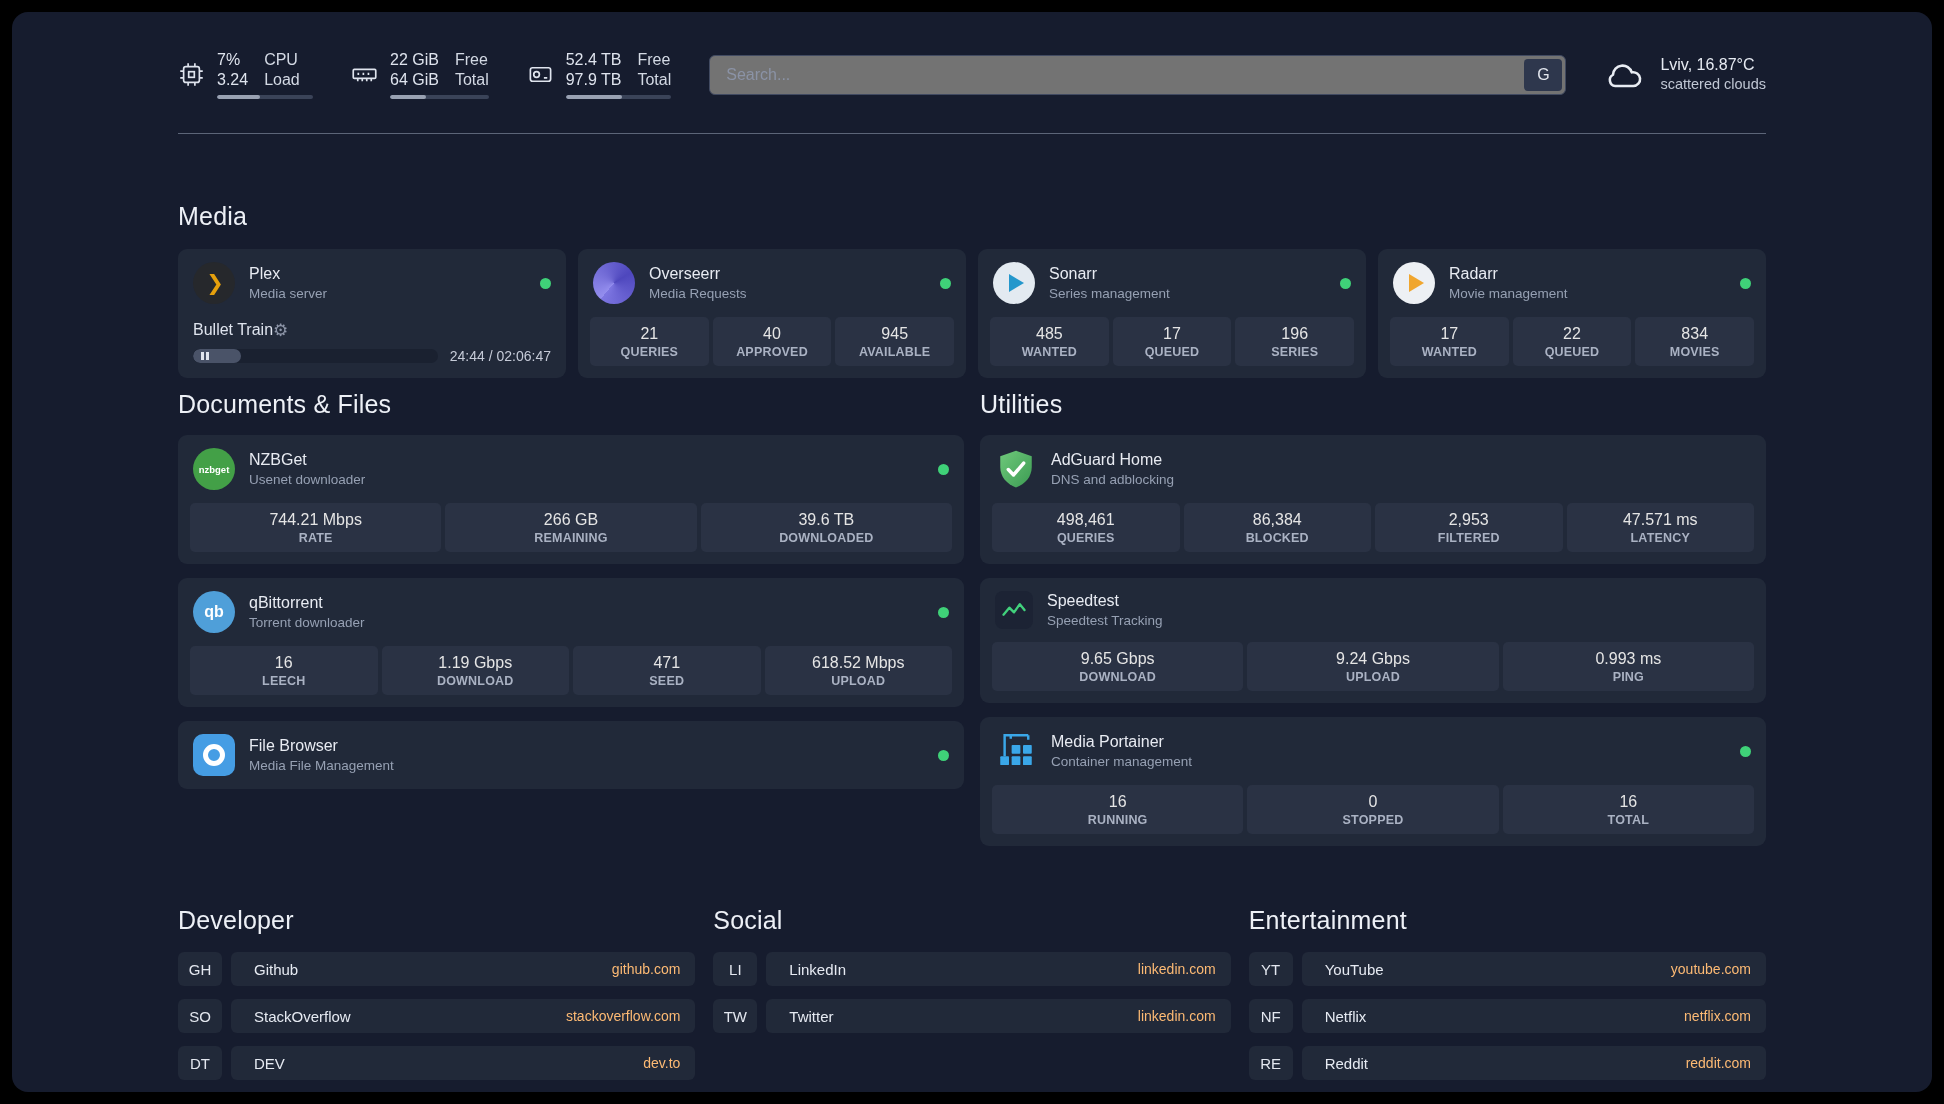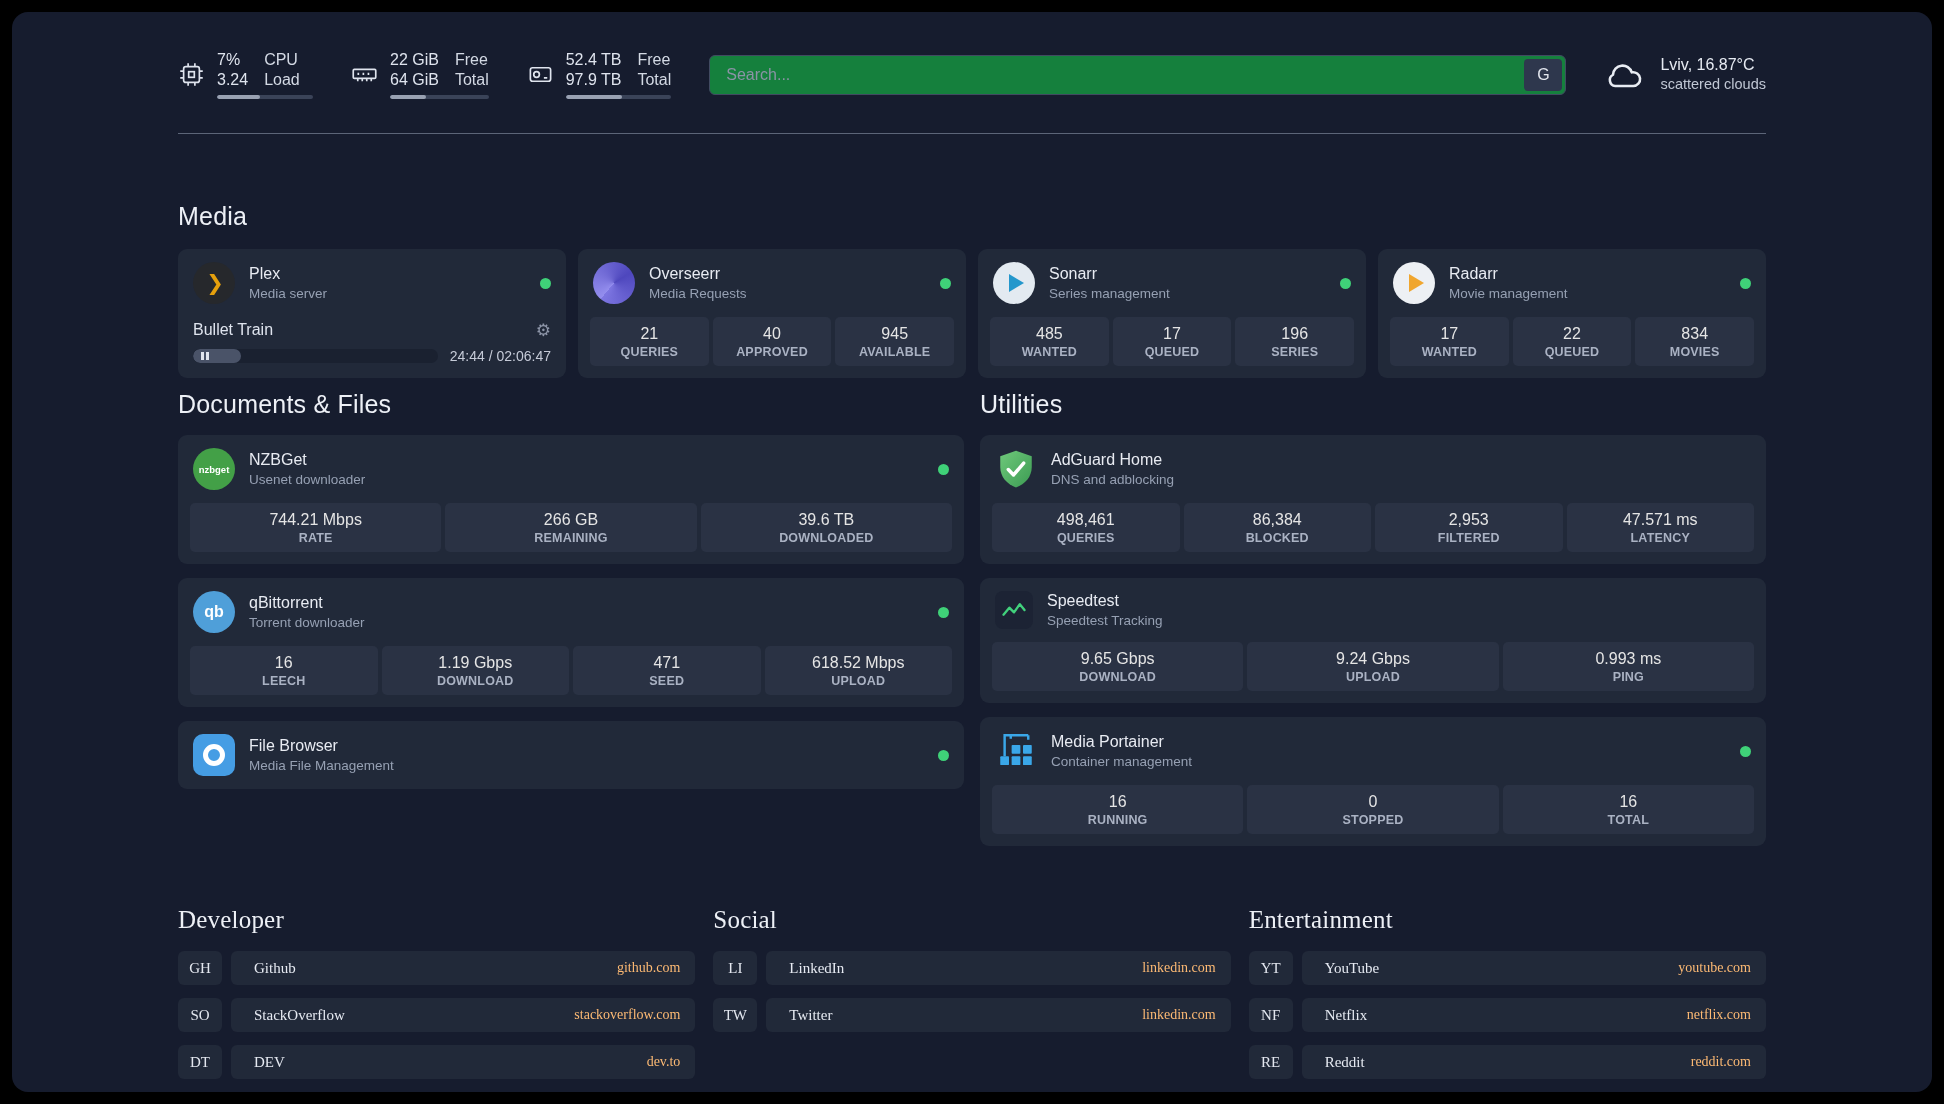--- a/index.html
+++ b/index.html
@@ -14,21 +14,21 @@
   .res-icon { flex:0 0 auto; }
   .res-body { display:flex; flex-direction:column; min-width:96px; }
   .res-row { display:flex; gap:16px; }
   .res-col { display:flex; flex-direction:column; }
   .res-col span { font-size:16px; line-height:1.25; color:#dfe4ee; white-space:nowrap; }
   .res-labels span { color:#d3d9e4; }
   .res-bar { margin-top:5px; height:4px; width:100%; background:#3a4358; border-radius:2px; overflow:hidden; }
   .res-fill { height:100%; background:#99a1b2; border-radius:2px; }
 
   .search { flex:1; position:relative; }
-  .search-input { width:100%; height:40px; background:#15803d; border:1px solid #414a61;
+  .search-input { width:100%; height:40px; background:#737373; border:1px solid #414a61;
     border-radius:6px; color:#dfe4ee; font-size:16px; padding:0 54px 0 16px; outline:none;
     font-family:inherit; }
   .search-input::placeholder { color:#8b93a6; }
   .search-provider { position:absolute; right:4px; top:4px; bottom:4px; width:38px;
     background:#2e374d; border:none; border-radius:4px; color:#e3e7ef; font-size:16px;
     cursor:pointer; font-family:inherit; }
 
   .weather { display:flex; align-items:center; gap:14px; }
   .weather-text { display:flex; flex-direction:column; }
   .weather-loc { font-size:16px; color:#e6eaf2; line-height:1.3; }
@@ -51,36 +51,36 @@
   .svc-desc { font-size:13.5px; color:#96a0b3; line-height:1.3; white-space:nowrap; }
   .dot { width:11px; height:11px; border-radius:50%; background:#3fd178; margin-left:auto; flex-shrink:0; }
 
   .stats { display:flex; gap:4px; padding:0 12px 12px; margin-top:auto; }
   .stat { flex:1; background:#2a3244; border-radius:5px; text-align:center; padding:8px 3px 7px; min-width:0; }
   .stat-v { font-size:16px; color:#e5e5e5; white-space:nowrap; overflow:hidden; }
   .stat-l { font-size:12.5px; font-weight:700; color:#aab2c3; margin-top:2px; letter-spacing:.2px; white-space:nowrap; }
 
   
   .plex-body { padding:2px 15px 14px; margin-top:auto; }
-  .np-row { display:flex; align-items:center; justify-content:space-between; }
+  .np-row { display:flex; align-items:center; }
   .np-title { font-size:16px; color:#dfe4ee; }
   .gear { font-size:17px; color:#8d95a8; cursor:pointer; line-height:1; }
   .player-row { display:flex; align-items:center; gap:12px; margin-top:9px; }
   .track { flex:1; height:14px; background:#1a2130; border-radius:7px; overflow:hidden; cursor:pointer; }
   .fill { position:relative; height:100%; background:#4a5368; border-radius:7px; }
   .pause { position:absolute; left:8px; top:50%; transform:translateY(-50%); display:flex; gap:2.5px; cursor:pointer; }
   .pause i { display:block; width:2.5px; height:8px; background:#e2e6ee; }
   .time { font-size:14px; color:#c6cbd8; white-space:nowrap; }
 
   
   .two-col { display:grid; grid-template-columns:1fr 1fr; column-gap:16px; margin-top:12px; }
   .stack { display:flex; flex-direction:column; gap:14px; margin-top:16px; }
 
   
-  .bookmarks { display:grid; grid-template-columns:1fr 1fr 1fr; column-gap:18px; margin-top:60px;font-family:Liberation Serif, serif; }
+  .bookmarks { display:grid; grid-template-columns:1fr 1fr 1fr; column-gap:18px; margin-top:60px; }
   .bm-list { display:flex; flex-direction:column; gap:13px; margin-top:17px; }
   .bm-item { display:flex; gap:9px; height:34px; cursor:pointer; }
   .bm-abbr { width:44px; background:#212939; border-radius:6px; display:flex; align-items:center;
     justify-content:center; font-size:15px; color:#e3e7ef; flex-shrink:0; }
   .bm-pill { flex:1; background:#212939; border-radius:6px; display:flex; align-items:center;
     justify-content:space-between; padding:0 15px; min-width:0; }
   .bm-name { font-size:15px; color:#e6eaf2; white-space:nowrap;margin-left:8px; }
   .bm-url { font-size:14px; color:#fdba74; white-space:nowrap;text-align:center; }
 
   

